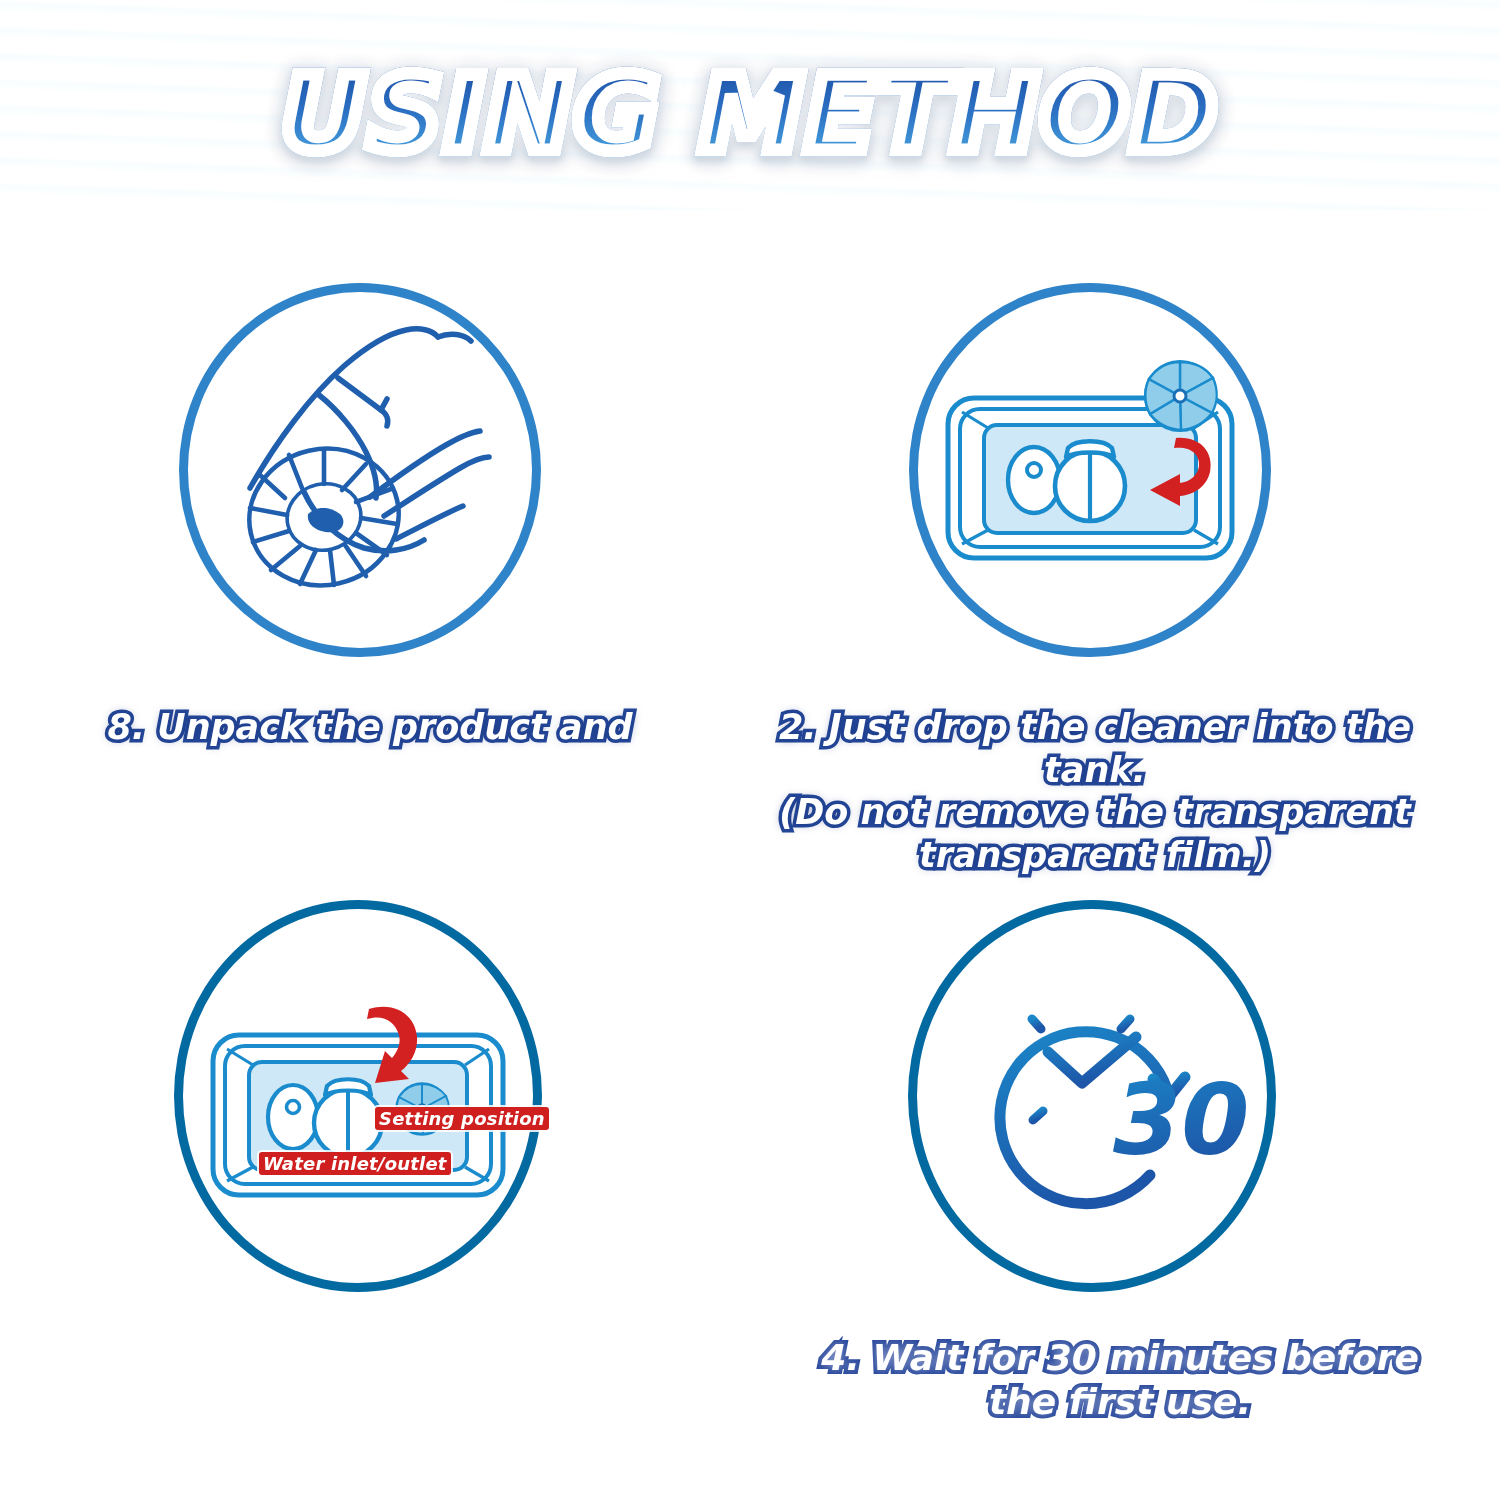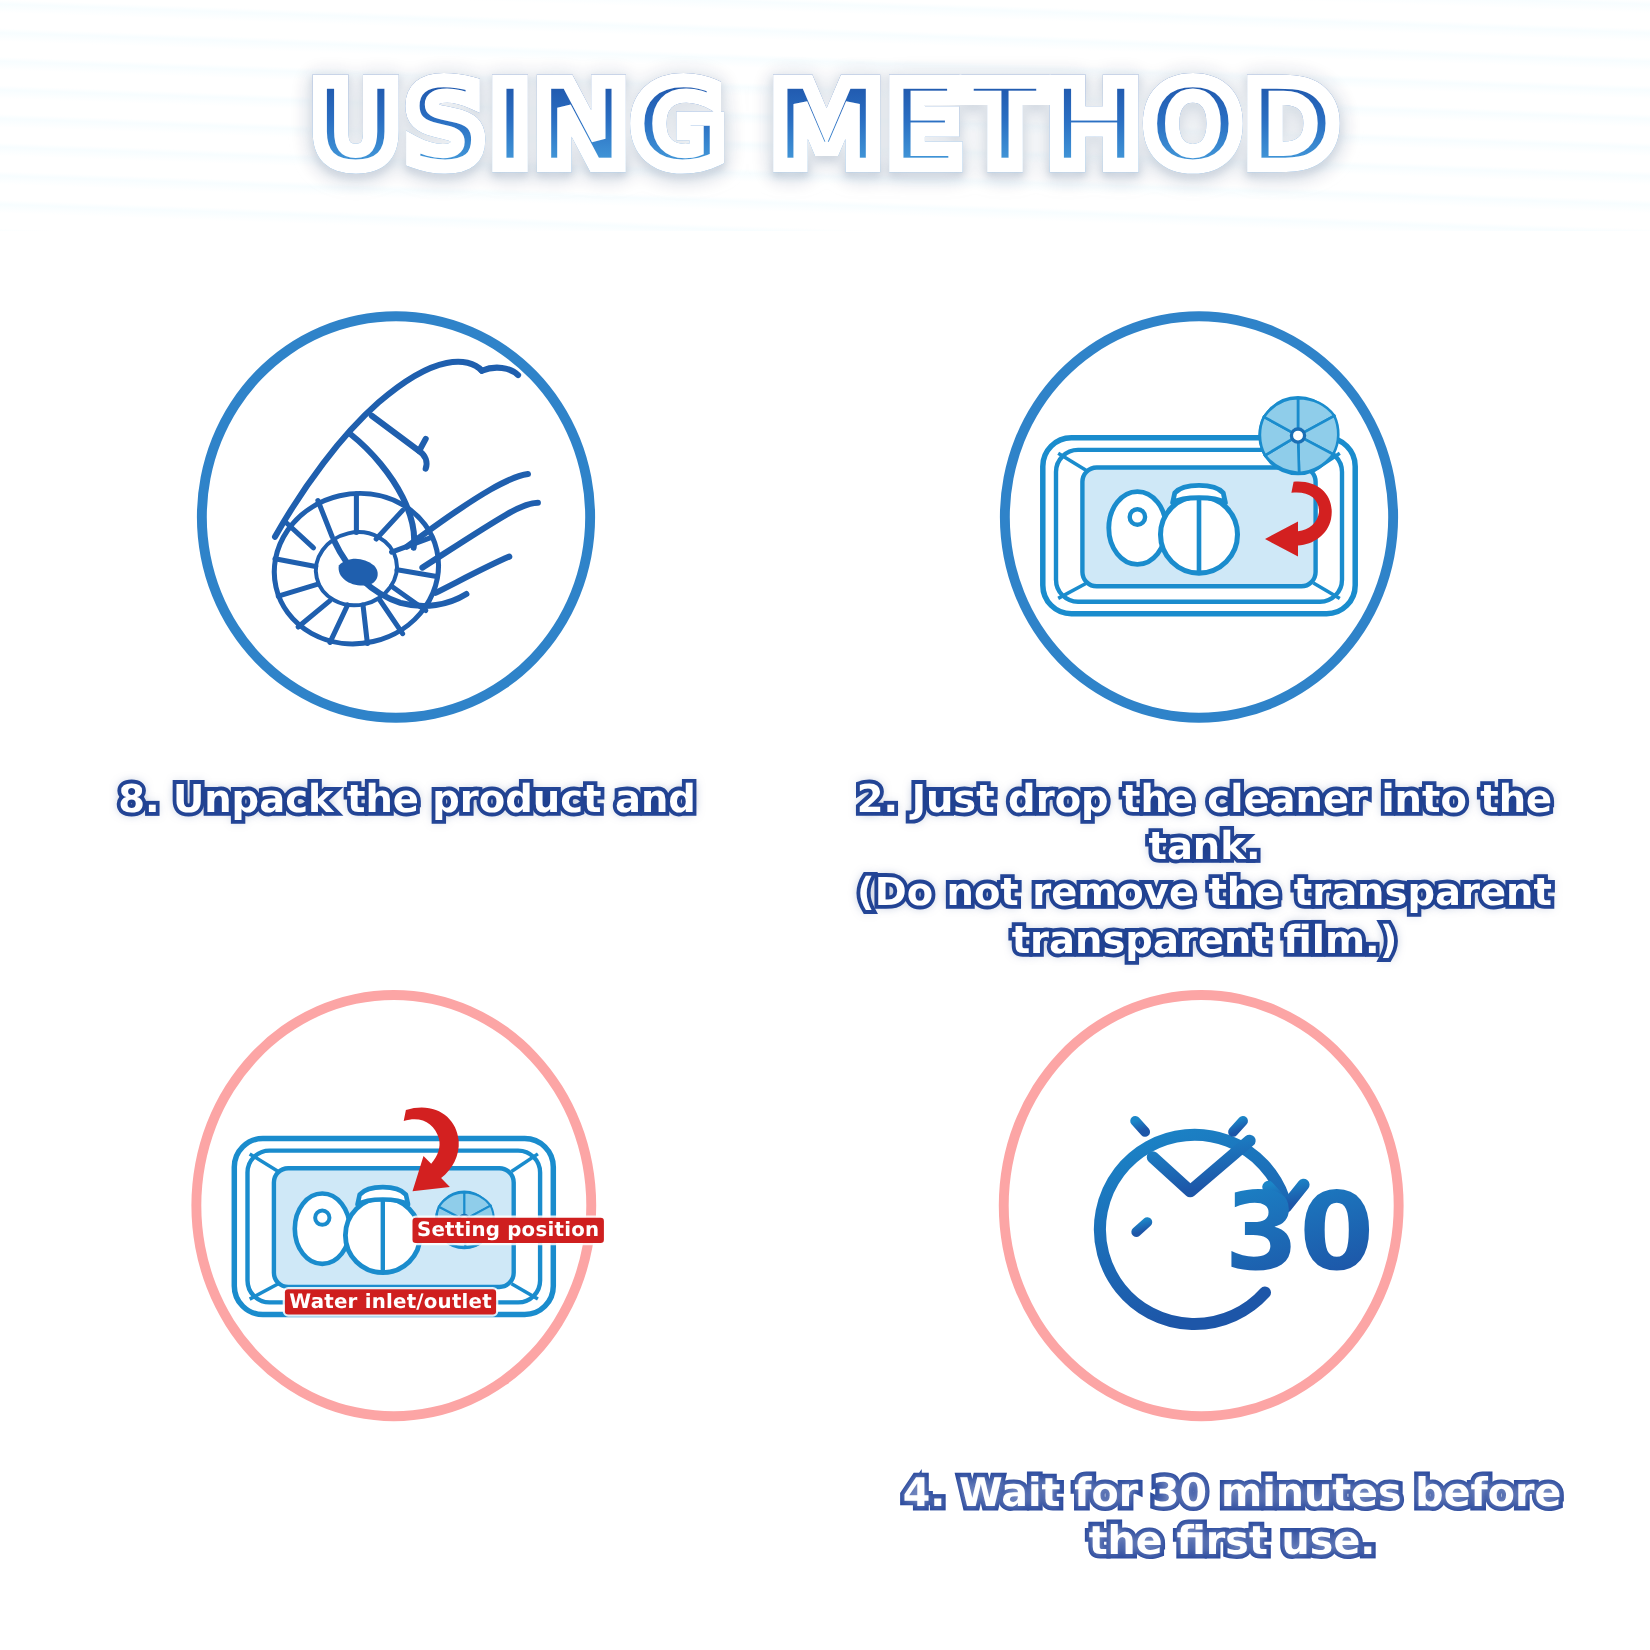--- a/index.html
+++ b/index.html
@@ -38,20 +38,21 @@
         #2088c4 760px,
         #3ba3d6 840px,
         #61bde5 915px,
         #86cfec 985px,
         #a3dcf1 1060px,
         #b4e2f3 1140px,
         #bde5f4 1230px,
         #b2e1f3 1320px,
         #a8ddf2 1400px,
         #9fd9f0 1500px);
+    font-style: italic;
   }
   
   #waves{
     position:absolute;left:0;top:0;width:1500px;height:330px;
     background:repeating-linear-gradient(177deg,
       rgba(255,255,255,.00) 0px,
       rgba(255,255,255,.22) 3px,
       rgba(255,255,255,.00) 9px,
       rgba(255,255,255,.00) 17px);
     opacity:.85;
@@ -94,21 +95,21 @@
   }
 
   
   .step{position:absolute;}
   .circle{
     position:absolute;border-radius:50%;
     background:#ffffff;
     box-sizing:border-box;
   }
   .circle.top{ width:362px;height:374px; border:9px solid #2f83c9; }
-  .circle.bottom{ width:368px;height:392px; border:9px solid #fca5a5;text-align:center; }
+  .circle.bottom{ width:368px;height:392px; border:9px solid #0369a1;text-align:center; }
 
   .icon-wrap{position:absolute;left:0;top:0;width:100%;height:100%;}
   .icon-wrap svg{display:block;width:100%;height:100%;}
 
   
   .caption{
     position:absolute;text-align:center;
     font-family:"DejaVu Sans","Liberation Sans",sans-serif;
     font-weight:bold;
     color:#ffffff;
@@ -290,21 +291,21 @@
           </g>
 
           <g fill="#d32020">
             <path d="M186 100 C 212 92, 232 106, 234 128 C 235 142, 228 154, 218 162
                      L 226 170 L 192 174 L 202 142 L 209 149
                      C 215 142, 218 134, 216 126 C 212 112, 200 105, 184 110 Z"></path>
           </g>
         </svg>
       </div>
       <div class="redlabel" style="left:192px;top:198px;">Setting position</div>
-      <div class="redlabel" style="left:76px;top:243px;margin-top:20px;">Water inlet/outlet</div>
+      <div class="redlabel" style="left:76px;top:243px;">Water inlet/outlet</div>
     </div>
     <div class="caption on-light" style="left:20px;top:1336px;width:700px;">
     </div>
   </div>
 
   <div class="step">
     <div class="circle bottom" style="left:908px;top:900px;">
       <div class="icon-wrap">
         <svg viewBox="0 0 350 374">
           <defs>

